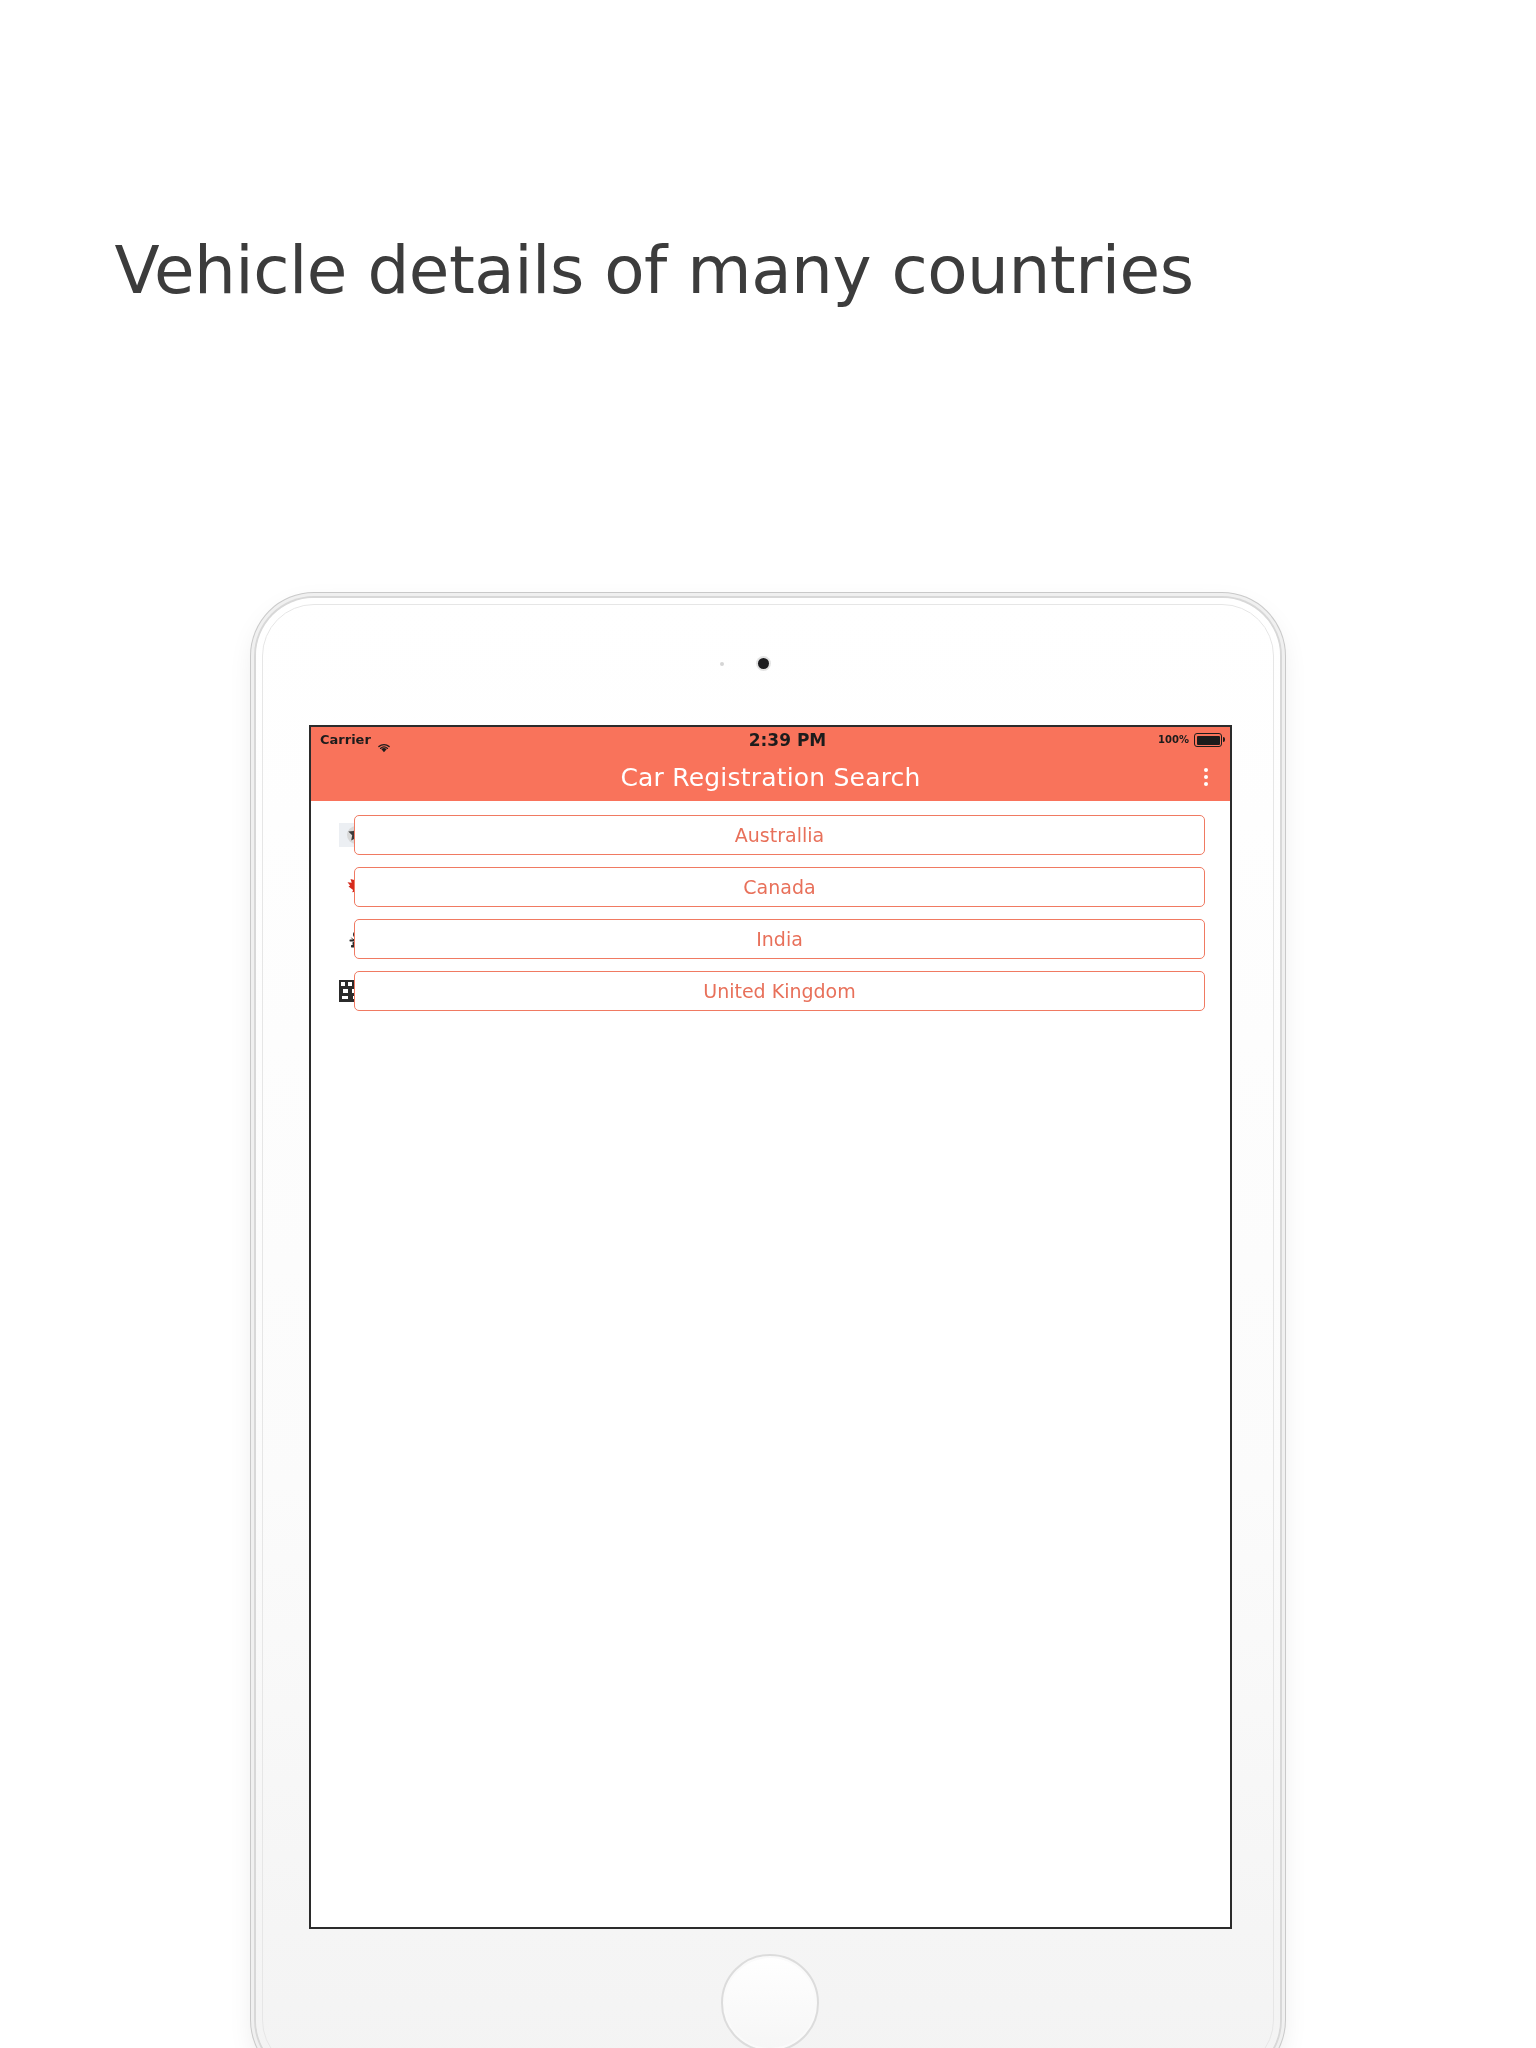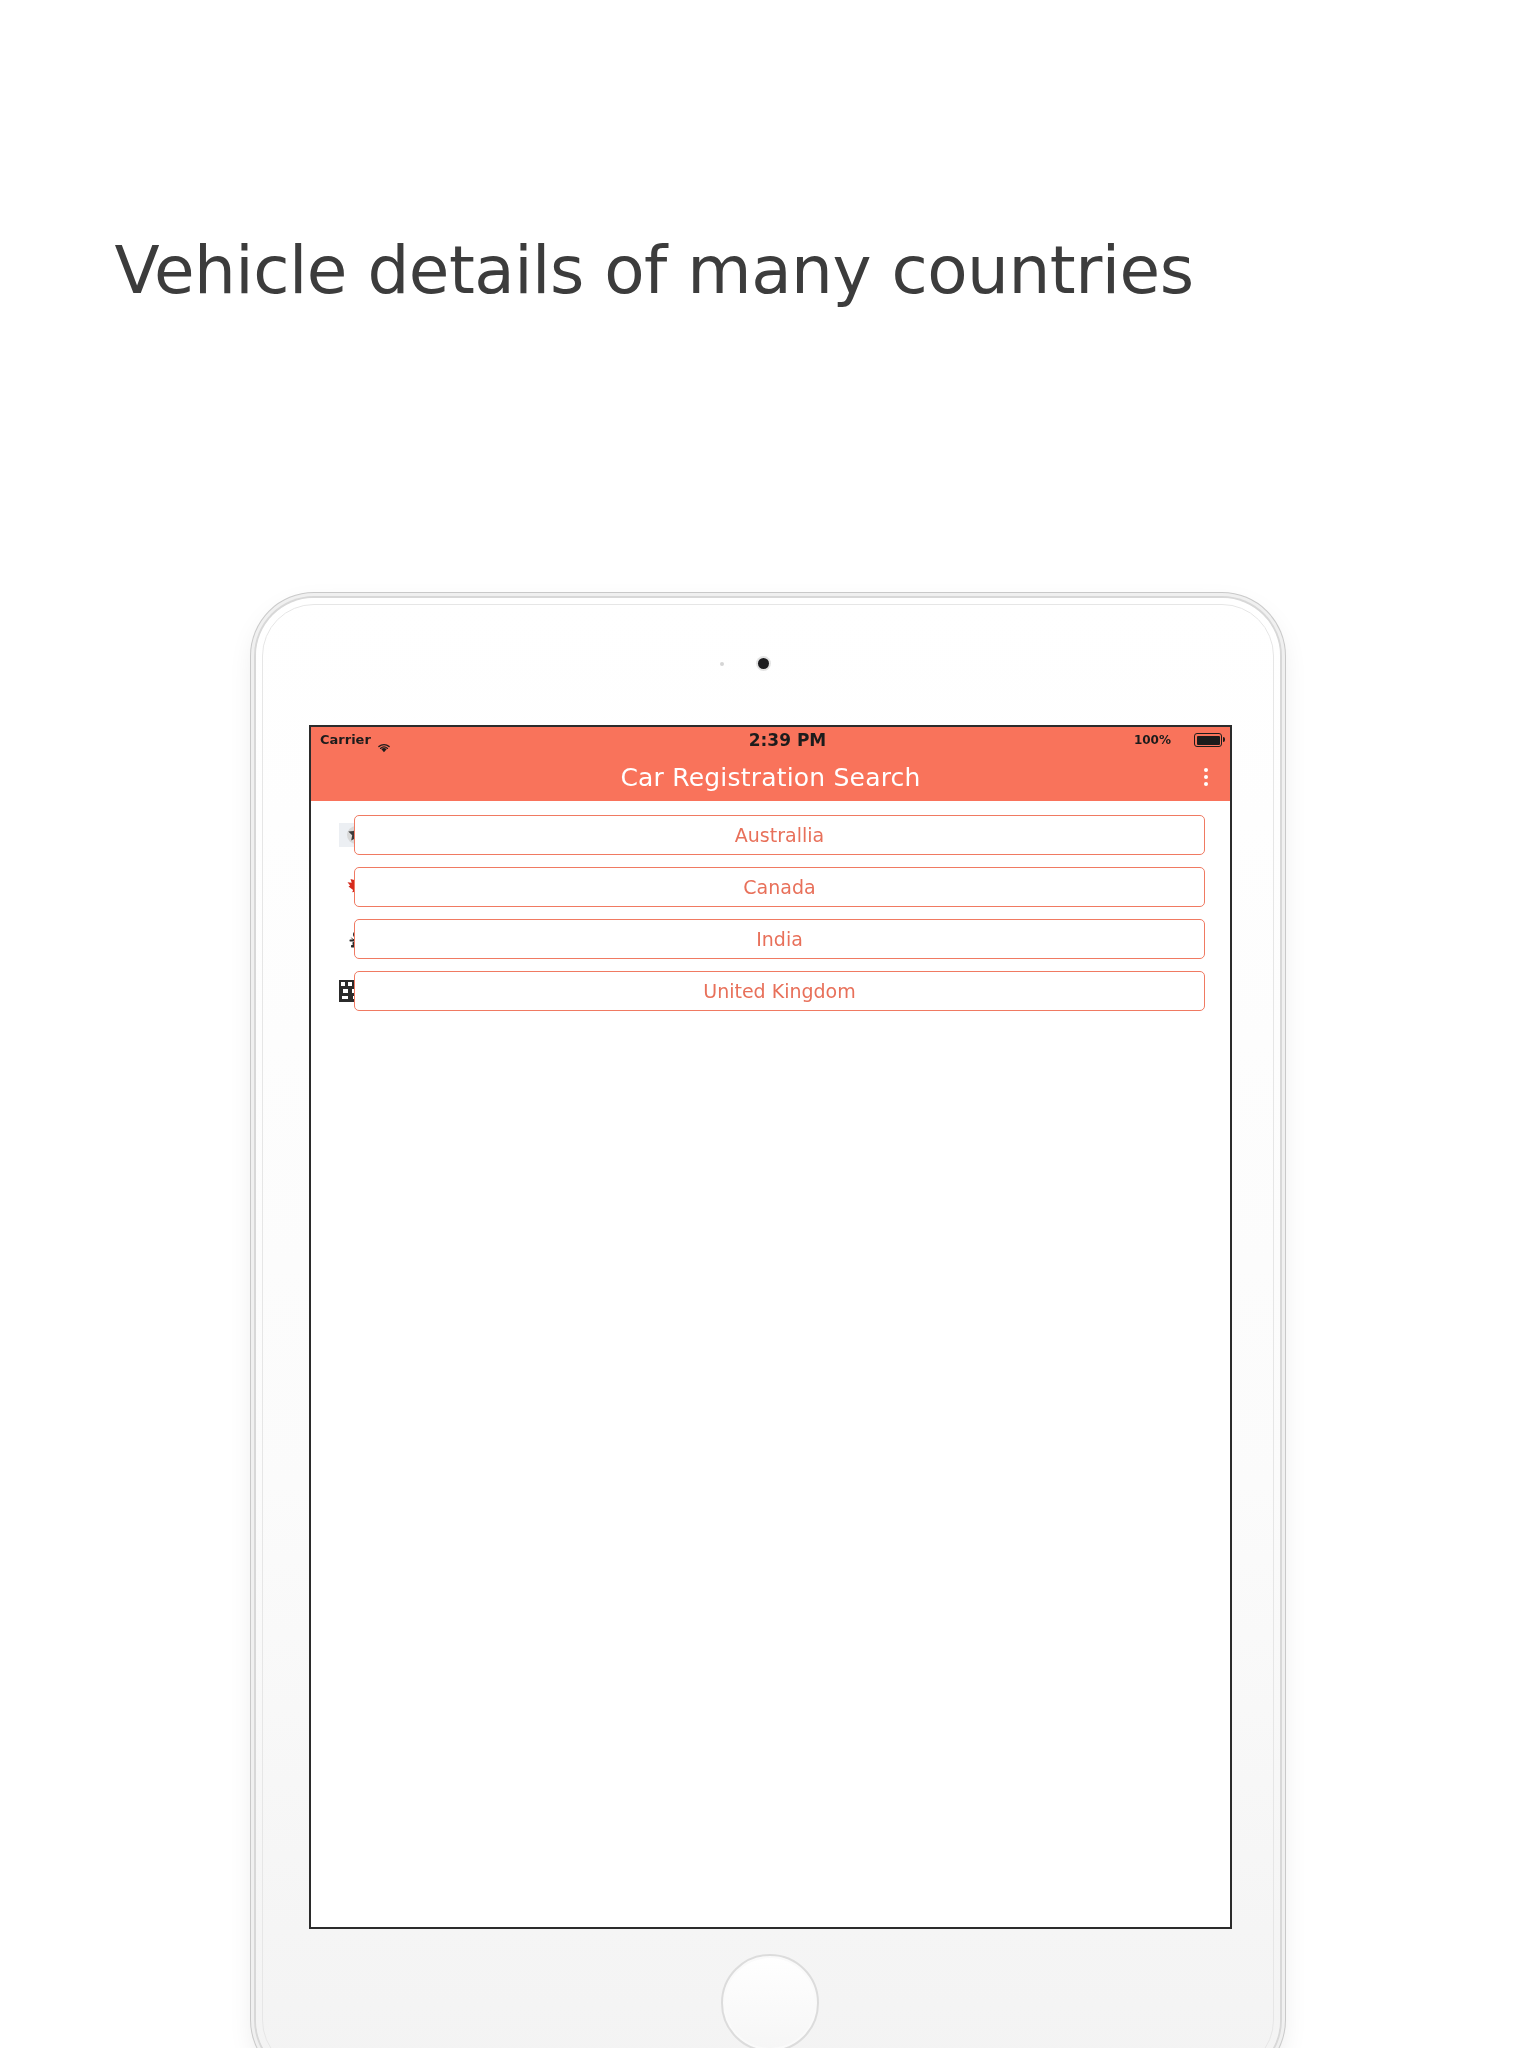--- a/index.html
+++ b/index.html
@@ -140,22 +140,22 @@
     text-align: center;
     font-size: 17px;
     font-weight: 700;
   }
   .status-right {
     position: absolute;
     right: 8px;
     top: 0;
     display: flex;
     align-items: center;
-    gap: 23px;
-    font-size: 12px;
+    gap: 5px;
+    font-size: 10px;
     font-weight: 600;
   }
   .battery {
     width: 26px;
     height: 12px;
     border: 1.5px solid #1c1c1c;
     border-radius: 3px;
     position: relative;
     display: inline-block;
   }

